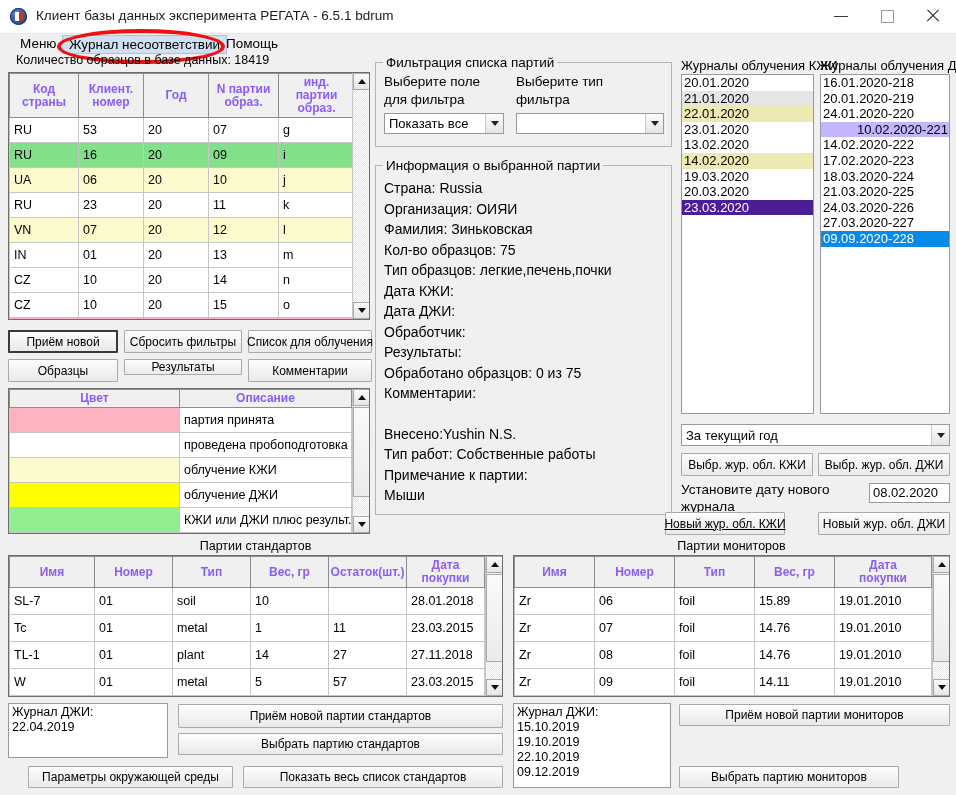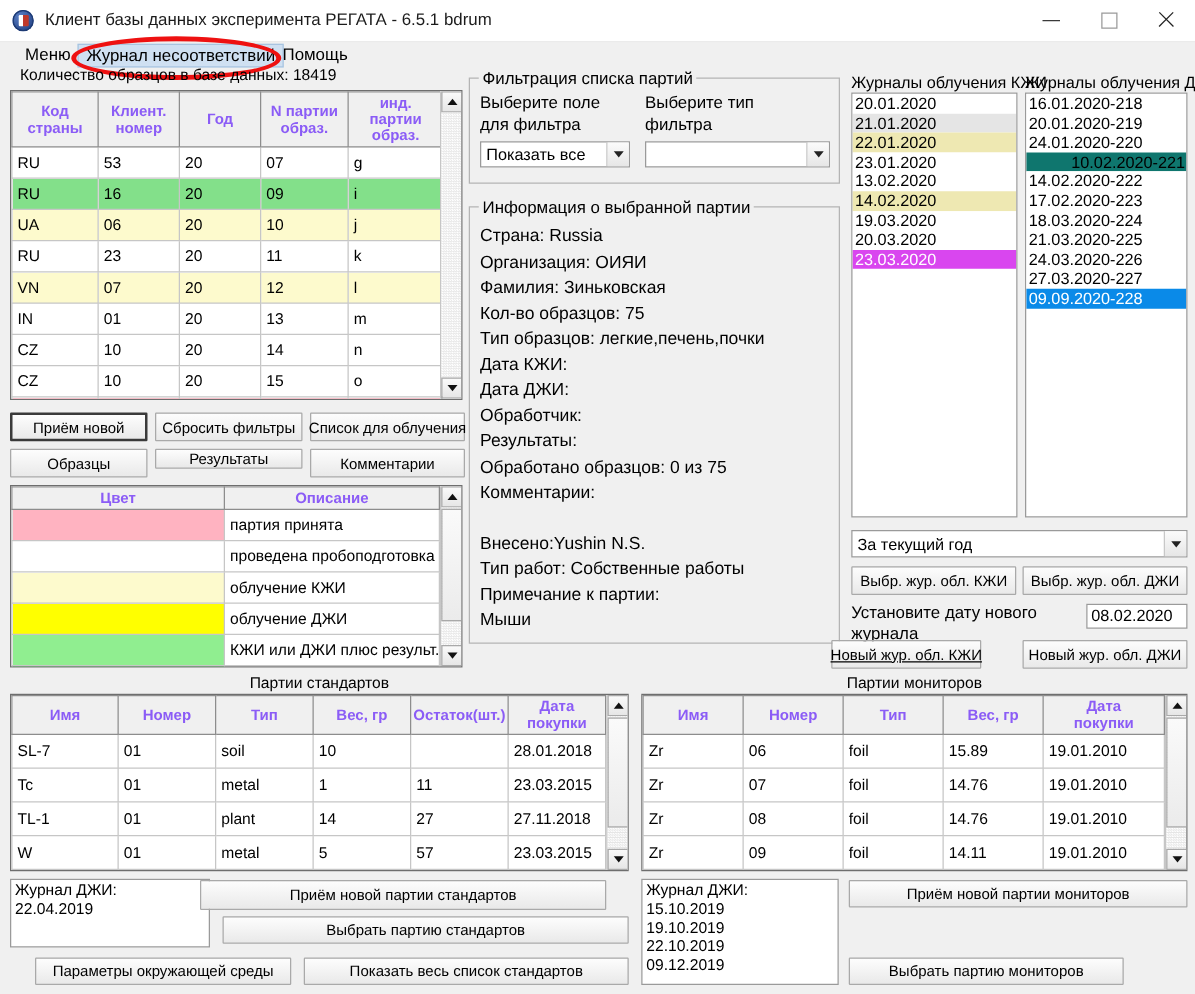--- a/index.html
+++ b/index.html
@@ -359,29 +359,29 @@
 <div style="position:absolute;left:681px;top:58px;font-size:13px;white-space:nowrap;">Журналы облучения КЖИ</div>
 <div class="listbox" id="kji-list" style="left:681px;top:74px;width:133px;height:340px;">
     <div class="li" style="background: rgb(255, 255, 255);">20.01.2020</div>
     <div class="li" style="background: #e5e5e5;">21.01.2020</div>
     <div class="li" style="background: rgb(238, 232, 178);">22.01.2020</div>
     <div class="li" style="background: rgb(255, 255, 255);">23.01.2020</div>
     <div class="li" style="background: rgb(255, 255, 255);">13.02.2020</div>
     <div class="li" style="background: rgb(238, 232, 178);">14.02.2020</div>
     <div class="li" style="background: rgb(255, 255, 255);">19.03.2020</div>
     <div class="li" style="background: rgb(255, 255, 255);">20.03.2020</div>
-    <div class="li" style="background: #d946ef; color: rgb(255, 255, 255);">23.03.2020</div>
+    <div class="li" style="background: #4c1d95; color: rgb(255, 255, 255);">23.03.2020</div>
   </div>
 
 <div style="position:absolute;left:820px;top:58px;font-size:13px;white-space:nowrap;">Журналы облучения ДЖИ</div>
 <div class="listbox" id="dji-list" style="left:820px;top:74px;width:130px;height:340px;">
     <div class="li" style="background: rgb(255, 255, 255);">16.01.2020-218</div>
     <div class="li" style="background: rgb(255, 255, 255);">20.01.2020-219</div>
     <div class="li" style="background: rgb(255, 255, 255);">24.01.2020-220</div>
-    <div class="li" style="background: #0f766e; padding-left: 36px;">10.02.2020-221</div>
+    <div class="li" style="background: #c4b5fd; padding-left: 36px;">10.02.2020-221</div>
     <div class="li" style="background: rgb(255, 255, 255);">14.02.2020-222</div>
     <div class="li" style="background: rgb(255, 255, 255);">17.02.2020-223</div>
     <div class="li" style="background: rgb(255, 255, 255);">18.03.2020-224</div>
     <div class="li" style="background: rgb(255, 255, 255);">21.03.2020-225</div>
     <div class="li" style="background: rgb(255, 255, 255);">24.03.2020-226</div>
     <div class="li" style="background: rgb(255, 255, 255);">27.03.2020-227</div>
     <div class="li" style="background: rgb(10, 138, 232); color: rgb(255, 255, 255);">09.09.2020-228</div>
   </div>
 
 <div class="combo" style="left:681px;top:424px;width:269px;height:22px;">
@@ -484,21 +484,21 @@
     <div class="track"></div>
     <div class="thumb" style="top:18px;height:88px;"></div>
     <div class="ar dn"></div>
   </div>
 </div>
 
 <div class="txtbox" id="std-journal-box" style="left:8px;top:703px;width:160px;height:55px;line-height:15px;font-size:12.5px;">
     <div>Журнал ДЖИ:</div>
     <div>22.04.2019</div>
   </div>
-<div class="btn" style="left:160px;top:704px;width:325px;height:24px;">Приём новой партии стандартов</div>
+<div class="btn" style="left:178px;top:704px;width:325px;height:24px;">Приём новой партии стандартов</div>
 <div class="btn" style="left:178px;top:733px;width:325px;height:22px;">Выбрать партию стандартов</div>
 <div class="btn" style="left:28px;top:766px;width:205px;height:22px;">Параметры окружающей среды</div>
 <div class="btn" style="left:243px;top:766px;width:260px;height:22px;">Показать весь список стандартов</div>
 
 <div class="caption" style="left:513px;top:539px;width:437px;">Партии мониторов</div>
 <div class="grid" id="monitors-grid" style="left:513px;top:555px;width:437px;height:142px;">
   <div style="position:absolute;left:0;top:0;right:17px;bottom:0;overflow:hidden;">
     <table>
       <colgroup>
           <col style="width:80px">

